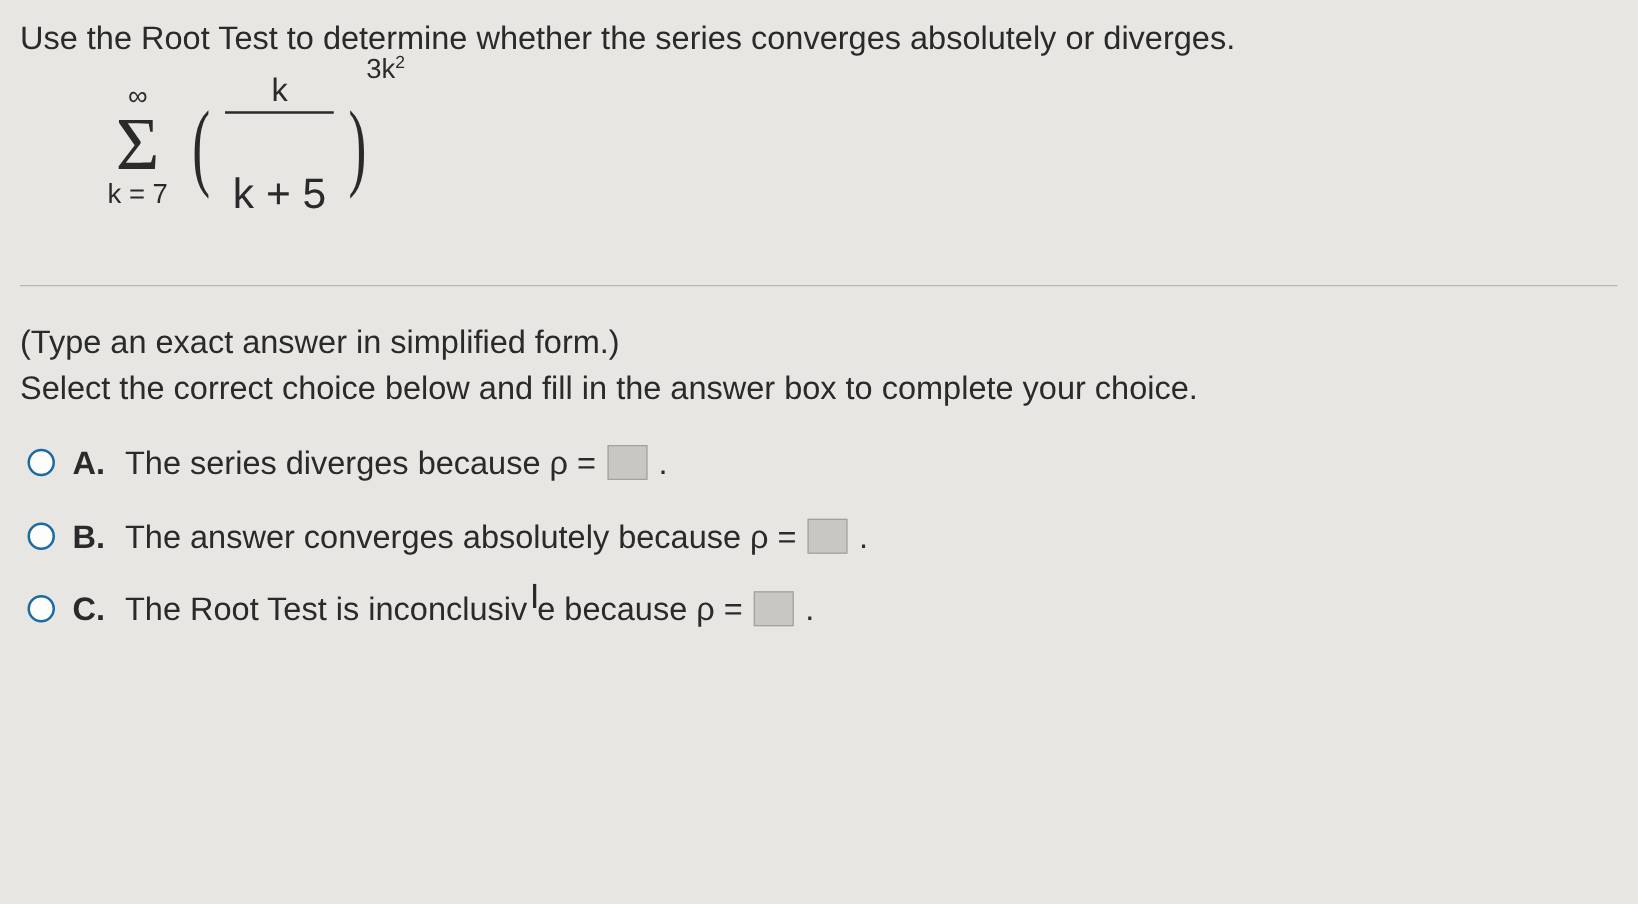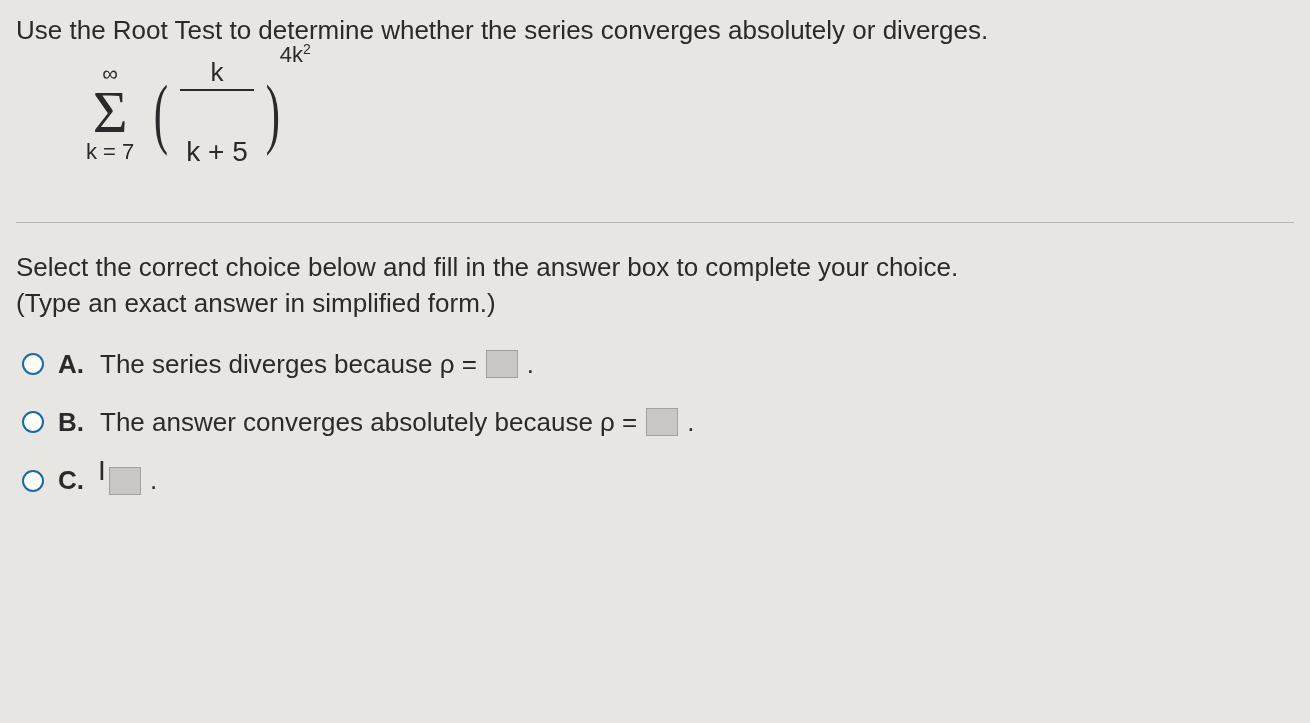--- a/index.html
+++ b/index.html
@@ -65,21 +65,21 @@
     .numerator {
       padding: 0 6px 2px 6px;
       font-size: 26px;
     }
     .frac-line {
       width: 100%;
       border-top: 2px solid #2a2a2a;
     }
     .denominator {
       padding: 2px 6px 0 6px;
-      font-size: 28px;
+      font-size: 34px;
       margin-top: 44px;
     }
     .exponent {
       font-size: 22px;
       align-self: flex-start;
       margin-left: -6px;
       margin-top: -18px;
     }
     .exponent sup {
       font-size: 14px;
@@ -156,30 +156,30 @@
   </div>
   <div class="paren-group">
     <span class="paren">(</span>
     <span class="fraction">
       <span class="numerator">k</span>
       <span class="frac-line"></span>
       <span class="denominator">k + 5</span>
     </span>
     <span class="paren">)</span>
     <span class="exponent">
-      <span>4k</span><sup>2</sup>
+      <span>3k</span><sup>2</sup>
     </span>
   </div>
 </div>
 
 <hr class="divider">
 
 <div class="instruction-block">
+  <div>(Type an exact answer in simplified form.)</div>
   <div>Select the correct choice below and fill in the answer box to complete your choice.</div>
-  <div>(Type an exact answer in simplified form.)</div>
 </div>
 
 <div class="choices">
 
   <div class="choice-row">
     <div class="radio"></div>
     <div class="choice-label">A.</div>
     <div class="choice-text">
       <span>The series diverges because ρ =</span>
       <span class="answer-box"></span>
@@ -194,21 +194,23 @@
       <span>The answer converges absolutely because ρ =</span>
       <span class="answer-box"></span>
       <span>.</span>
     </div>
   </div>
 
   <div class="choice-row">
     <div class="radio"></div>
     <div class="choice-label">C.</div>
     <div class="choice-text">
+      <span>The Root Test is inconclusiv</span>
         <span class="cursor-overlay">
           <span class="text-cursor">I</span>
         </span>
+        <span>e because ρ =</span>
       <span class="answer-box"></span>
       <span>.</span>
     </div>
   </div>
 
 </div>
 
 </body></html>

